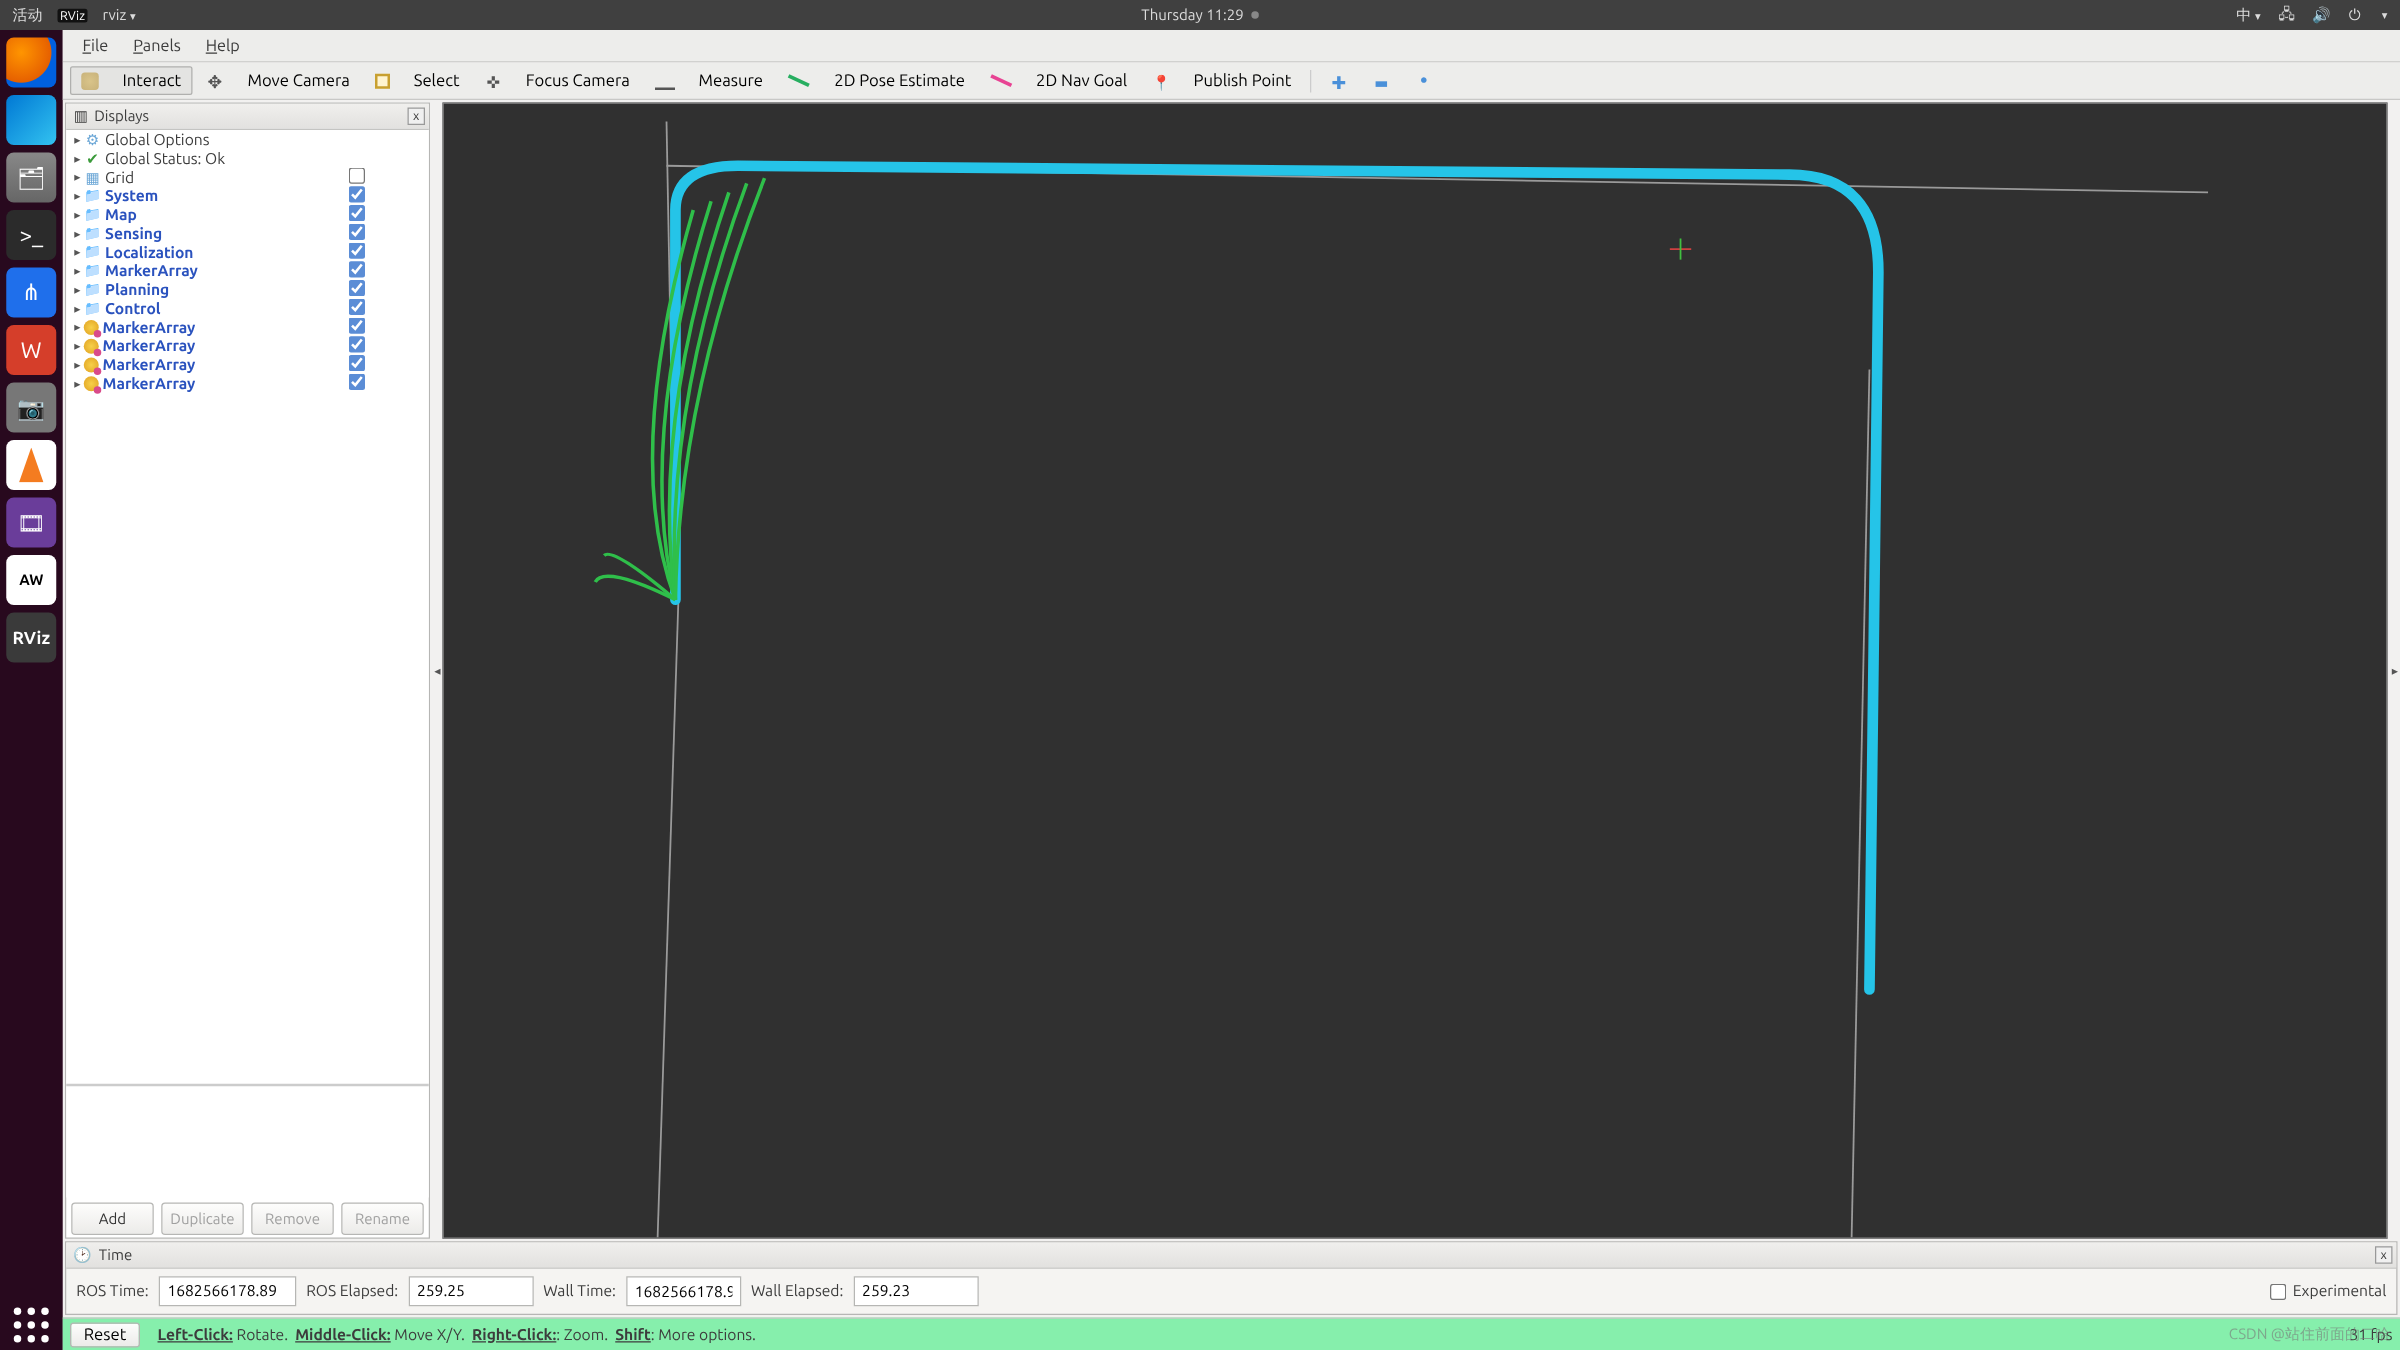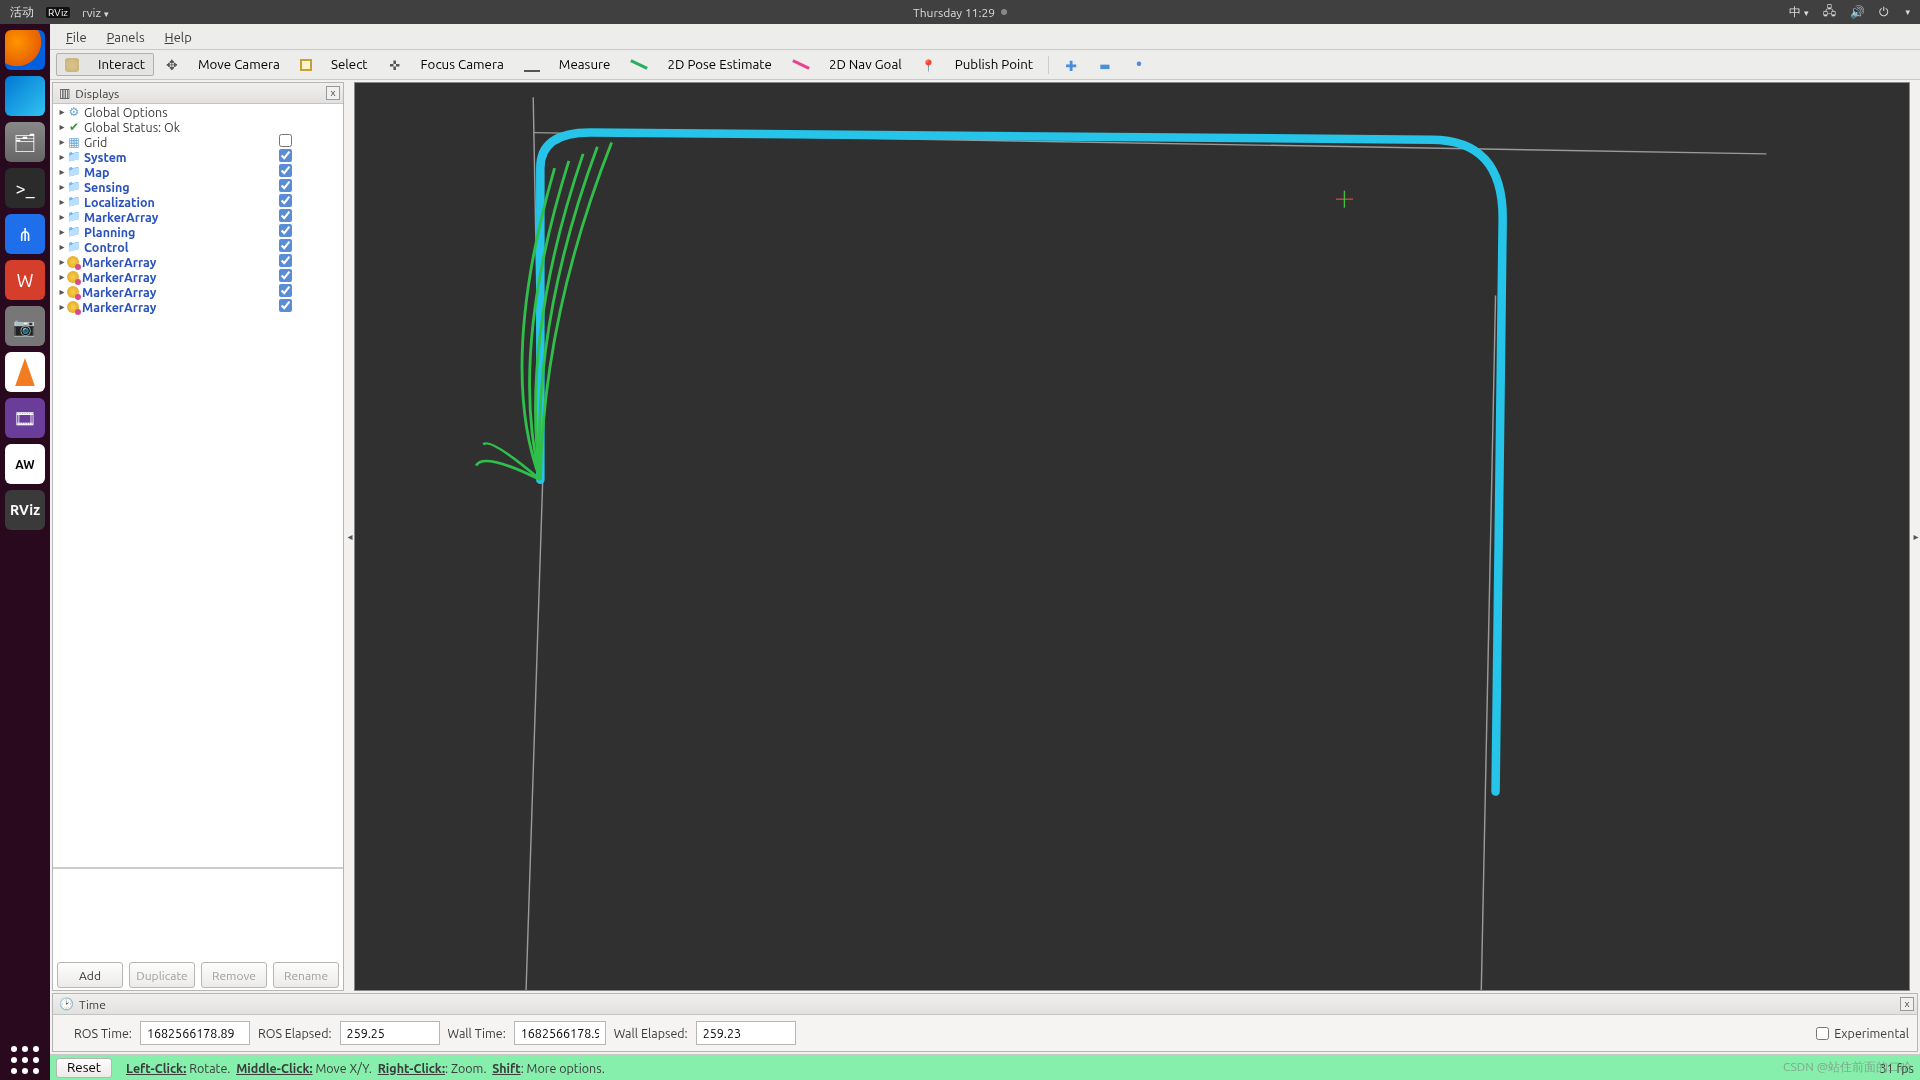--- a/index.html
+++ b/index.html
@@ -88,21 +88,21 @@
 .splitter{width:8px;display:flex;align-items:center;justify-content:center;cursor:col-resize;}
 .splitter span{font-size:10px;color:#555;}
 
 .viewport{flex:1;background:#303030;position:relative;margin:2px 2px 2px 0;border:1px solid #888;}
 .viewport svg{width:100%;height:100%;}
 .rsplit{width:8px;display:flex;align-items:center;justify-content:center;}
 .rsplit span{font-size:10px;color:#555;}
 
 
 .timepanel{border:1px solid #b6b6b4;margin:0 2px 2px;background:#f5f4f2;}
-.timerow{display:flex;align-items:center;padding:6px 8px;gap:8px;font-size:12.5px;margin-left:13px;}
+.timerow{display:flex;align-items:center;padding:6px 8px;gap:8px;font-size:12.5px;}
 .timerow label{white-space:nowrap;}
 .timerow input[type=text]{height:24px;padding:2px 6px;border:1px solid #b6b6b4;background:#fff;font-size:12.5px;}
 .timerow .spacer{flex:1;}
 .timerow .chk{display:flex;align-items:center;gap:5px;}
 
 
 .statusbar{height:26px;background:#86efac;border-top:1px solid #c8c8c6;display:flex;align-items:center;padding:0 6px;gap:14px;font-size:12.5px;}
 .statusbar .reset{height:20px;padding:0 10px;background:linear-gradient(#fdfdfc,#ecebe9);border:1px solid #b6b6b4;border-radius:3px;}
 .statusbar b{font-weight:bold;text-decoration:underline;}
 .statusbar .wm{position:absolute;right:8px;color:rgba(120,120,120,0.6);font-size:12px;}

